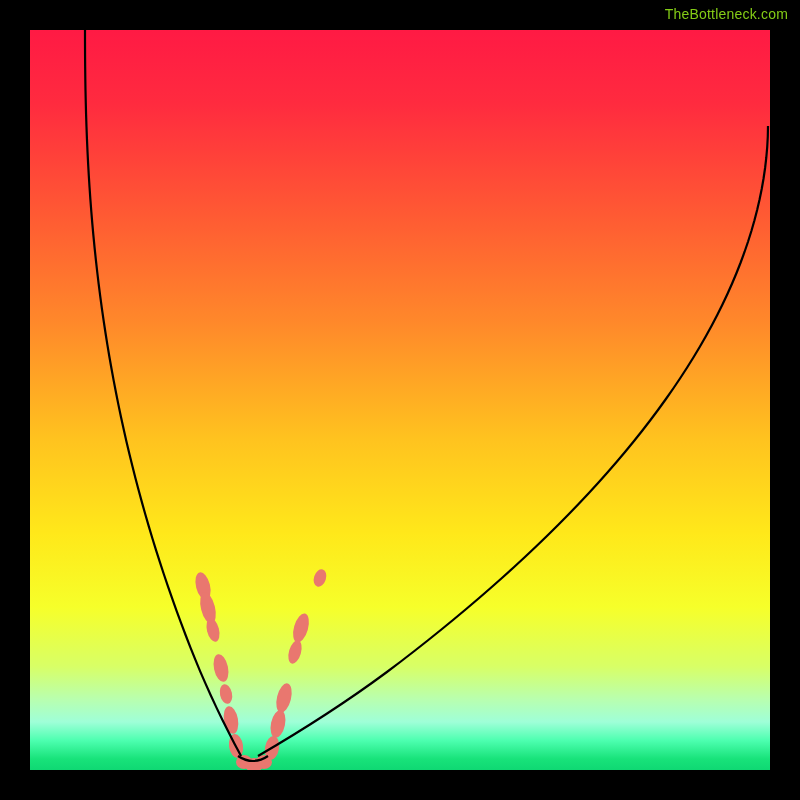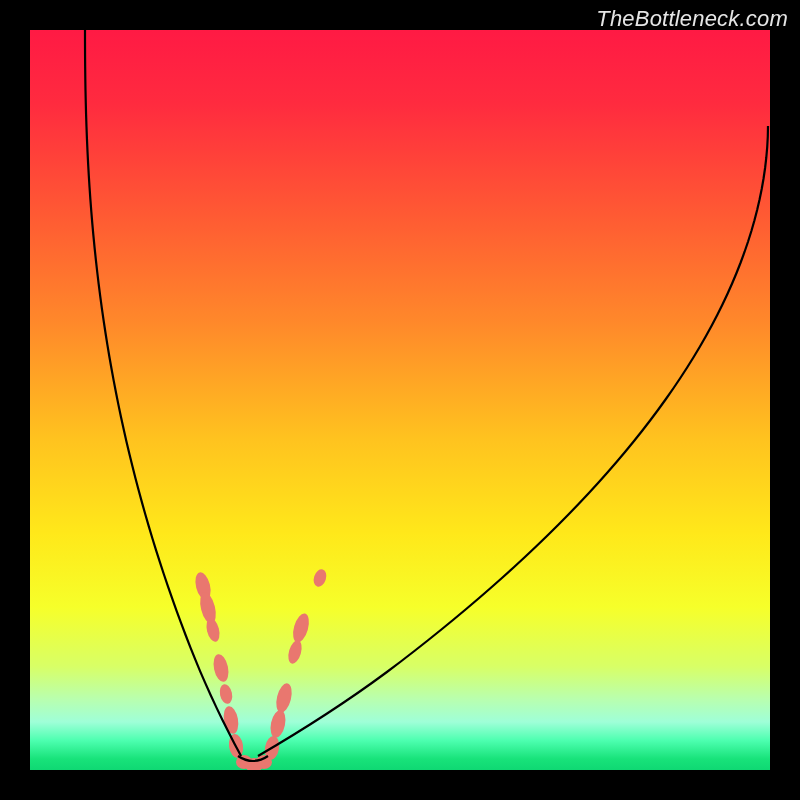--- a/index.html
+++ b/index.html
@@ -25,25 +25,24 @@
     overflow: hidden;
   }
   .gradient {
     position: absolute;
     inset: 0;
   }
   .watermark {
     position: absolute;
     top: 6px;
     right: 12px;
-    color: #e5e5e5;
-    font-size: 22px;
+    color: #84cc16;
+    font-size: 14px;
     font-weight: 500;
     letter-spacing: 0.2px;
-    font-style: italic;
   }
   svg.curve {
     position: absolute;
     inset: 0;
   }
 </style>
 </head>
 <body>
 
 <div class="frame">

